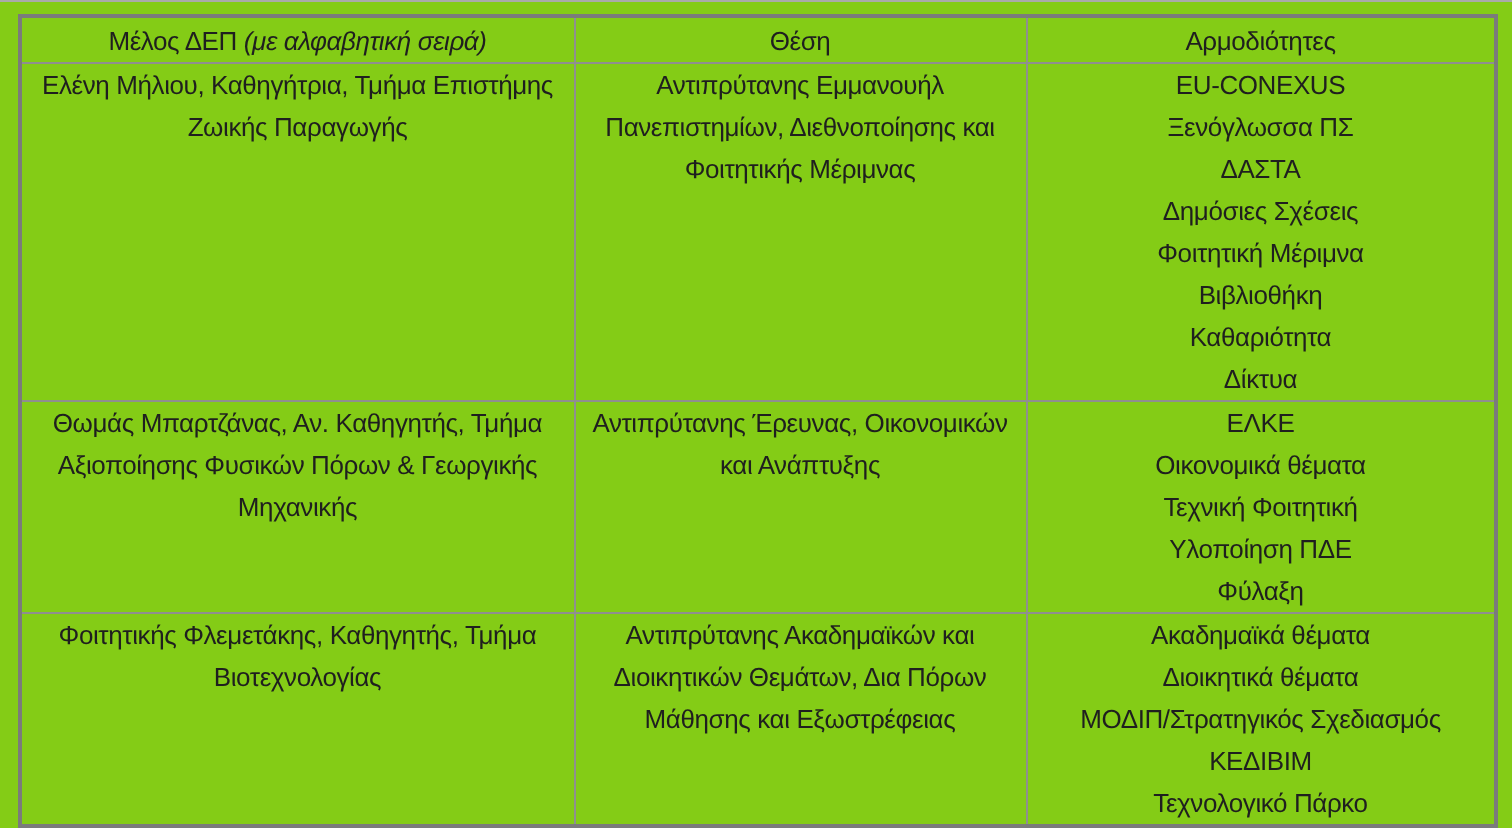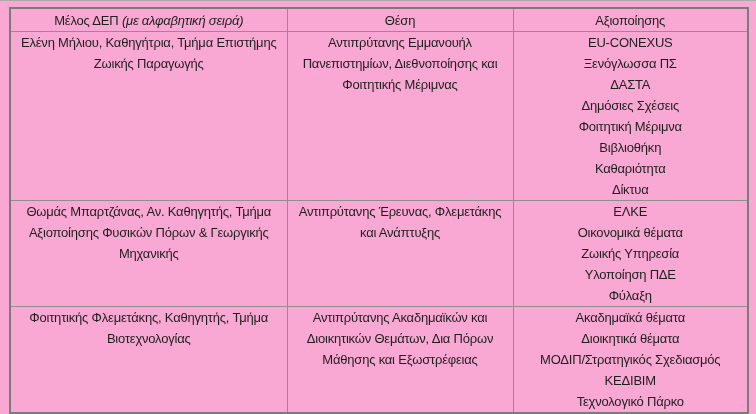--- a/index.html
+++ b/index.html
@@ -4,21 +4,21 @@
 <style>
   html, body {
     margin: 0;
     padding: 0;
     background: #ffffff;
   }
   #page {
     position: relative;
     width: 756px;
     height: 414px;
-    background: #f9a8d4;
+    background: #84cc16;
     overflow: hidden;
     font-family: "Liberation Sans", sans-serif;
     color: #1f1f1f;
   }
   #page-edge {
     position: absolute;
     top: 0;
     left: 0;
     width: 756px;
     height: 1px;
@@ -69,46 +69,46 @@
   <table class="doc-table">
     <colgroup>
       <col class="col-member">
       <col class="col-position">
       <col class="col-duties">
     </colgroup>
     <tbody>
         <tr class="header-row">
       <th><span>Μέλος ΔΕΠ</span> <span class="hdr-note">(με αλφαβητική σειρά)</span></th>
       <th>Θέση</th>
-      <th>Αξιοποίησης</th>
+      <th>Αρμοδιότητες</th>
     </tr>
     <tr class="row-1">
       <td>Ελένη Μήλιου, Καθηγήτρια, Τμήμα Επιστήμης
 Ζωικής Παραγωγής</td>
       <td>Αντιπρύτανης Εμμανουήλ
 Πανεπιστημίων, Διεθνοποίησης και
 Φοιτητικής Μέριμνας</td>
       <td>EU-CONEXUS
 Ξενόγλωσσα ΠΣ
 ΔΑΣΤΑ
 Δημόσιες Σχέσεις
 Φοιτητική Μέριμνα
 Βιβλιοθήκη
 Καθαριότητα
 Δίκτυα</td>
     </tr>
     <tr class="row-2">
       <td>Θωμάς Μπαρτζάνας, Αν. Καθηγητής, Τμήμα
 Αξιοποίησης Φυσικών Πόρων &amp; Γεωργικής
 Μηχανικής</td>
-      <td>Αντιπρύτανης Έρευνας, Φλεμετάκης
+      <td>Αντιπρύτανης Έρευνας, Οικονομικών
 και Ανάπτυξης</td>
       <td>ΕΛΚΕ
 Οικονομικά θέματα
-Ζωικής Υπηρεσία
+Τεχνική Φοιτητική
 Υλοποίηση ΠΔΕ
 Φύλαξη</td>
     </tr>
     <tr class="row-3">
       <td>Φοιτητικής Φλεμετάκης, Καθηγητής, Τμήμα
 Βιοτεχνολογίας</td>
       <td>Αντιπρύτανης Ακαδημαϊκών και
 Διοικητικών Θεμάτων, Δια Πόρων
 Μάθησης και Εξωστρέφειας</td>
       <td>Ακαδημαϊκά θέματα

